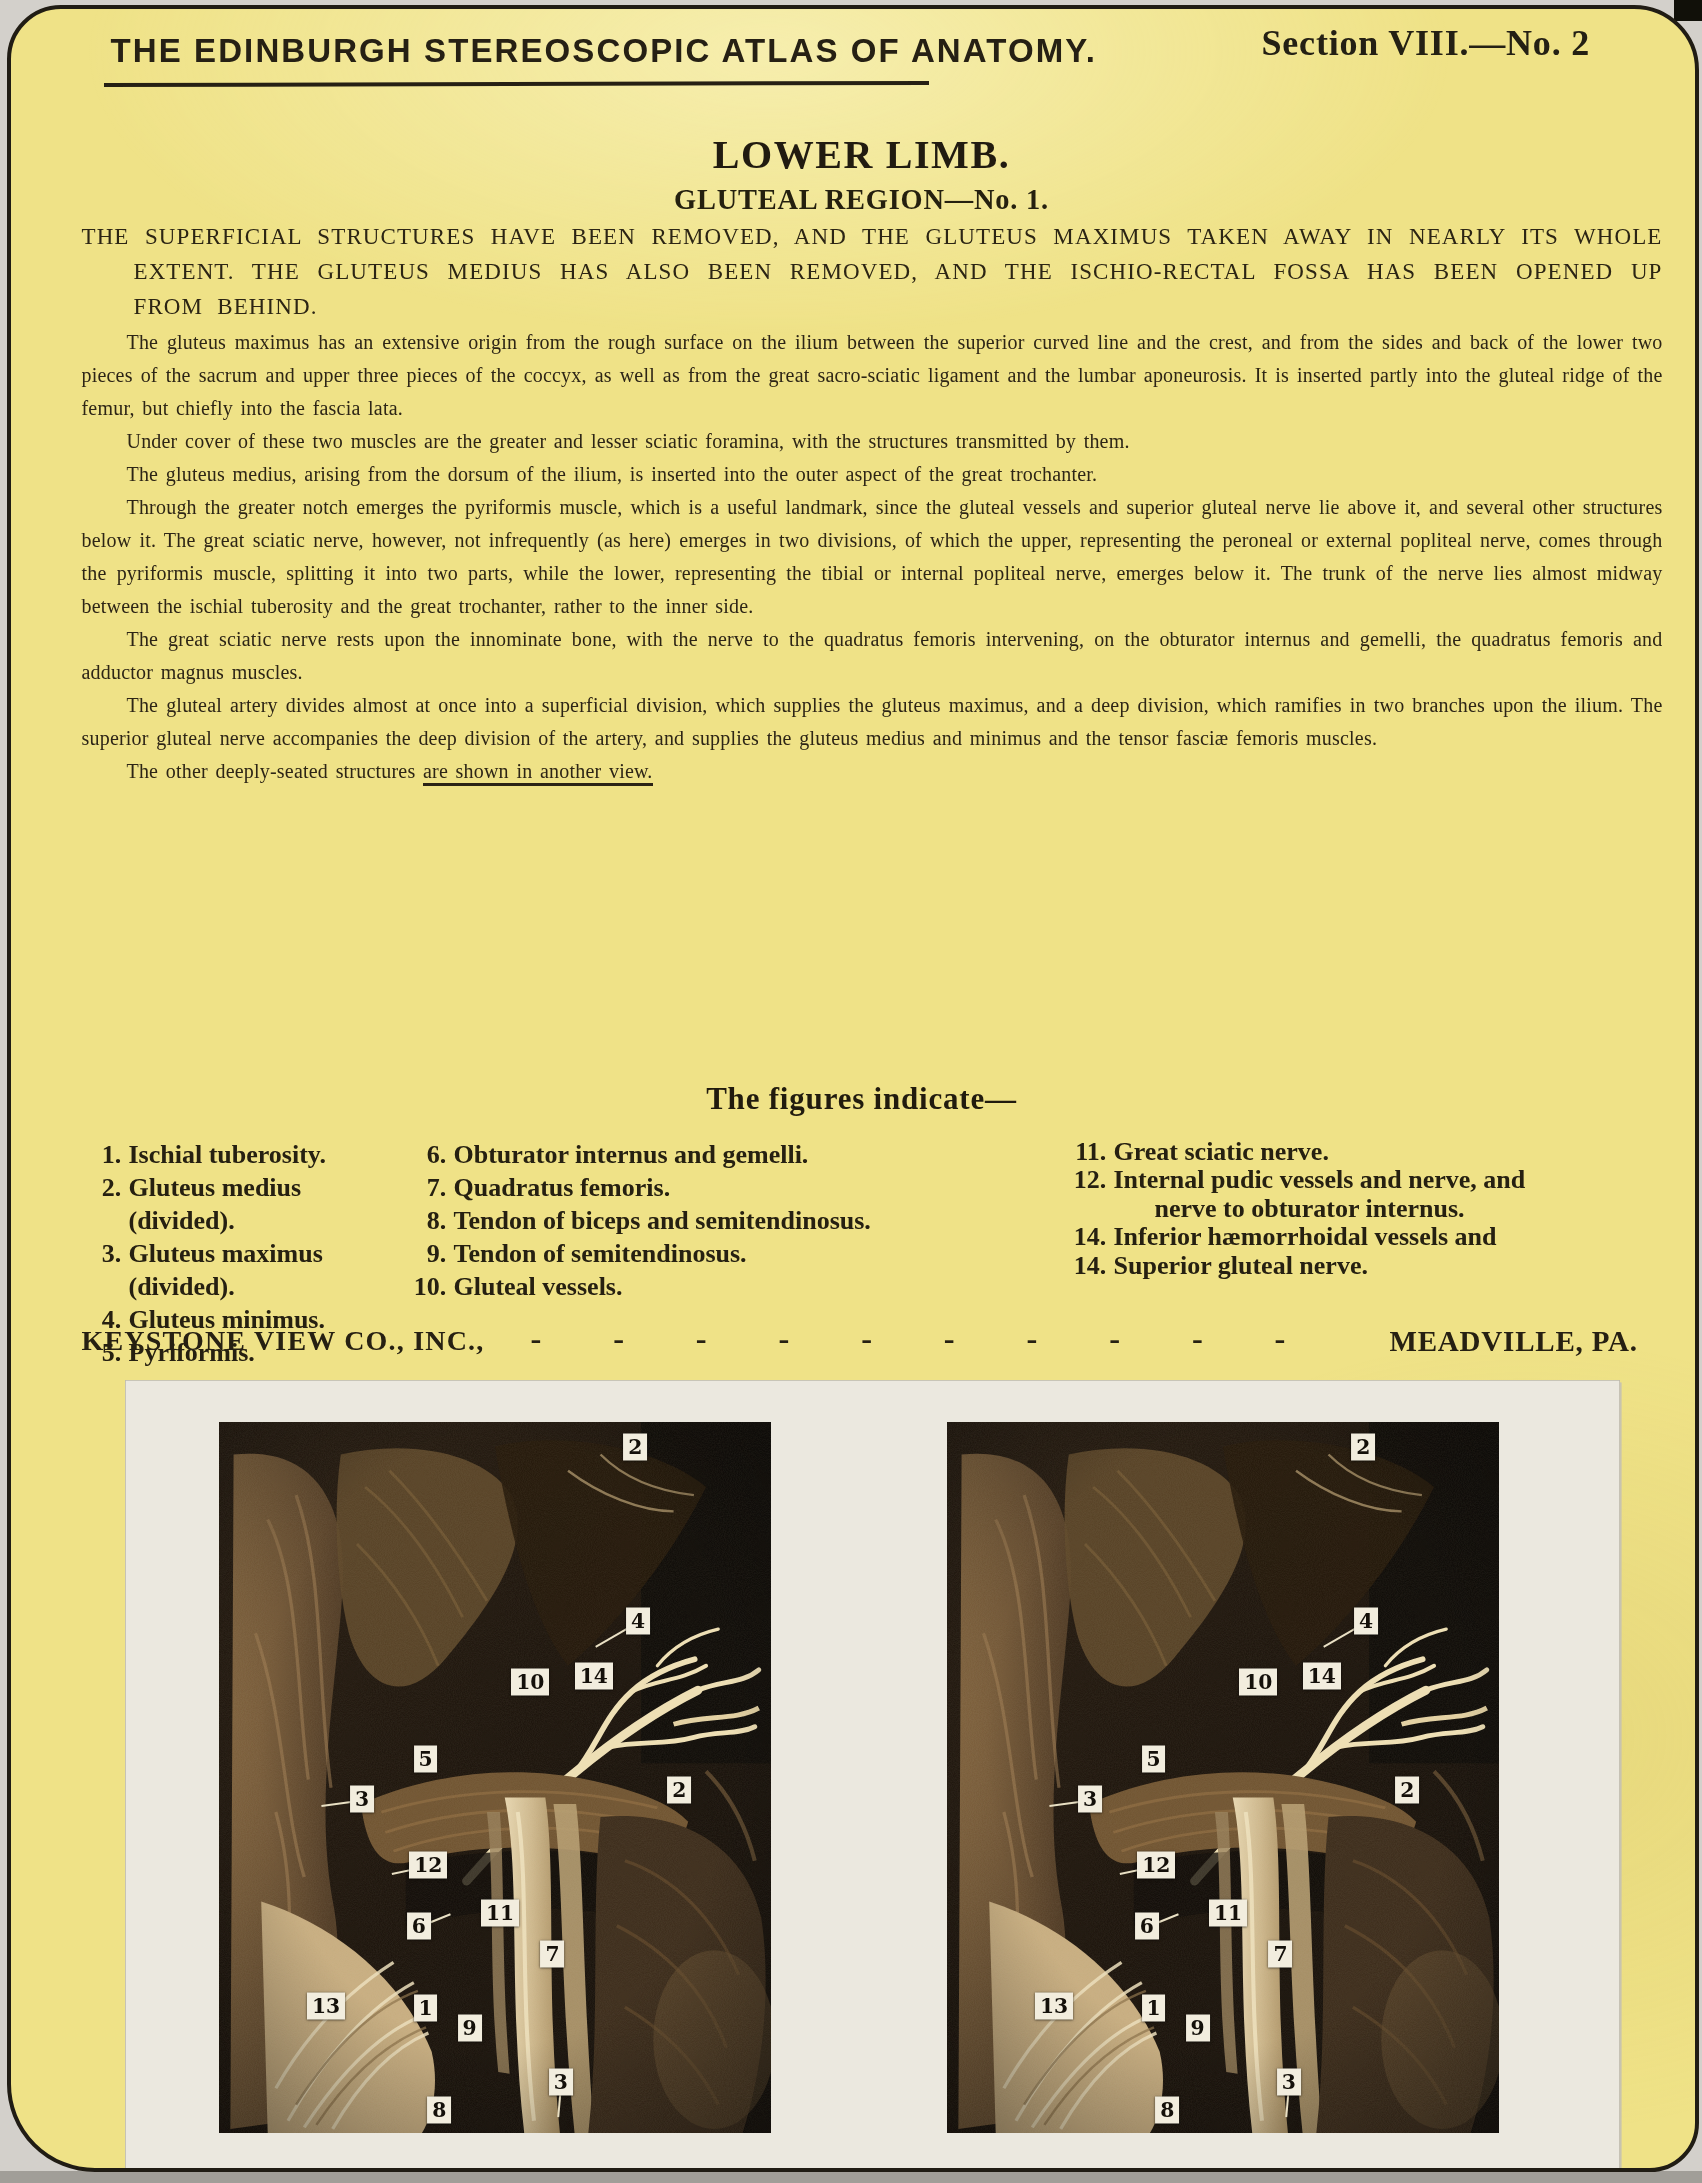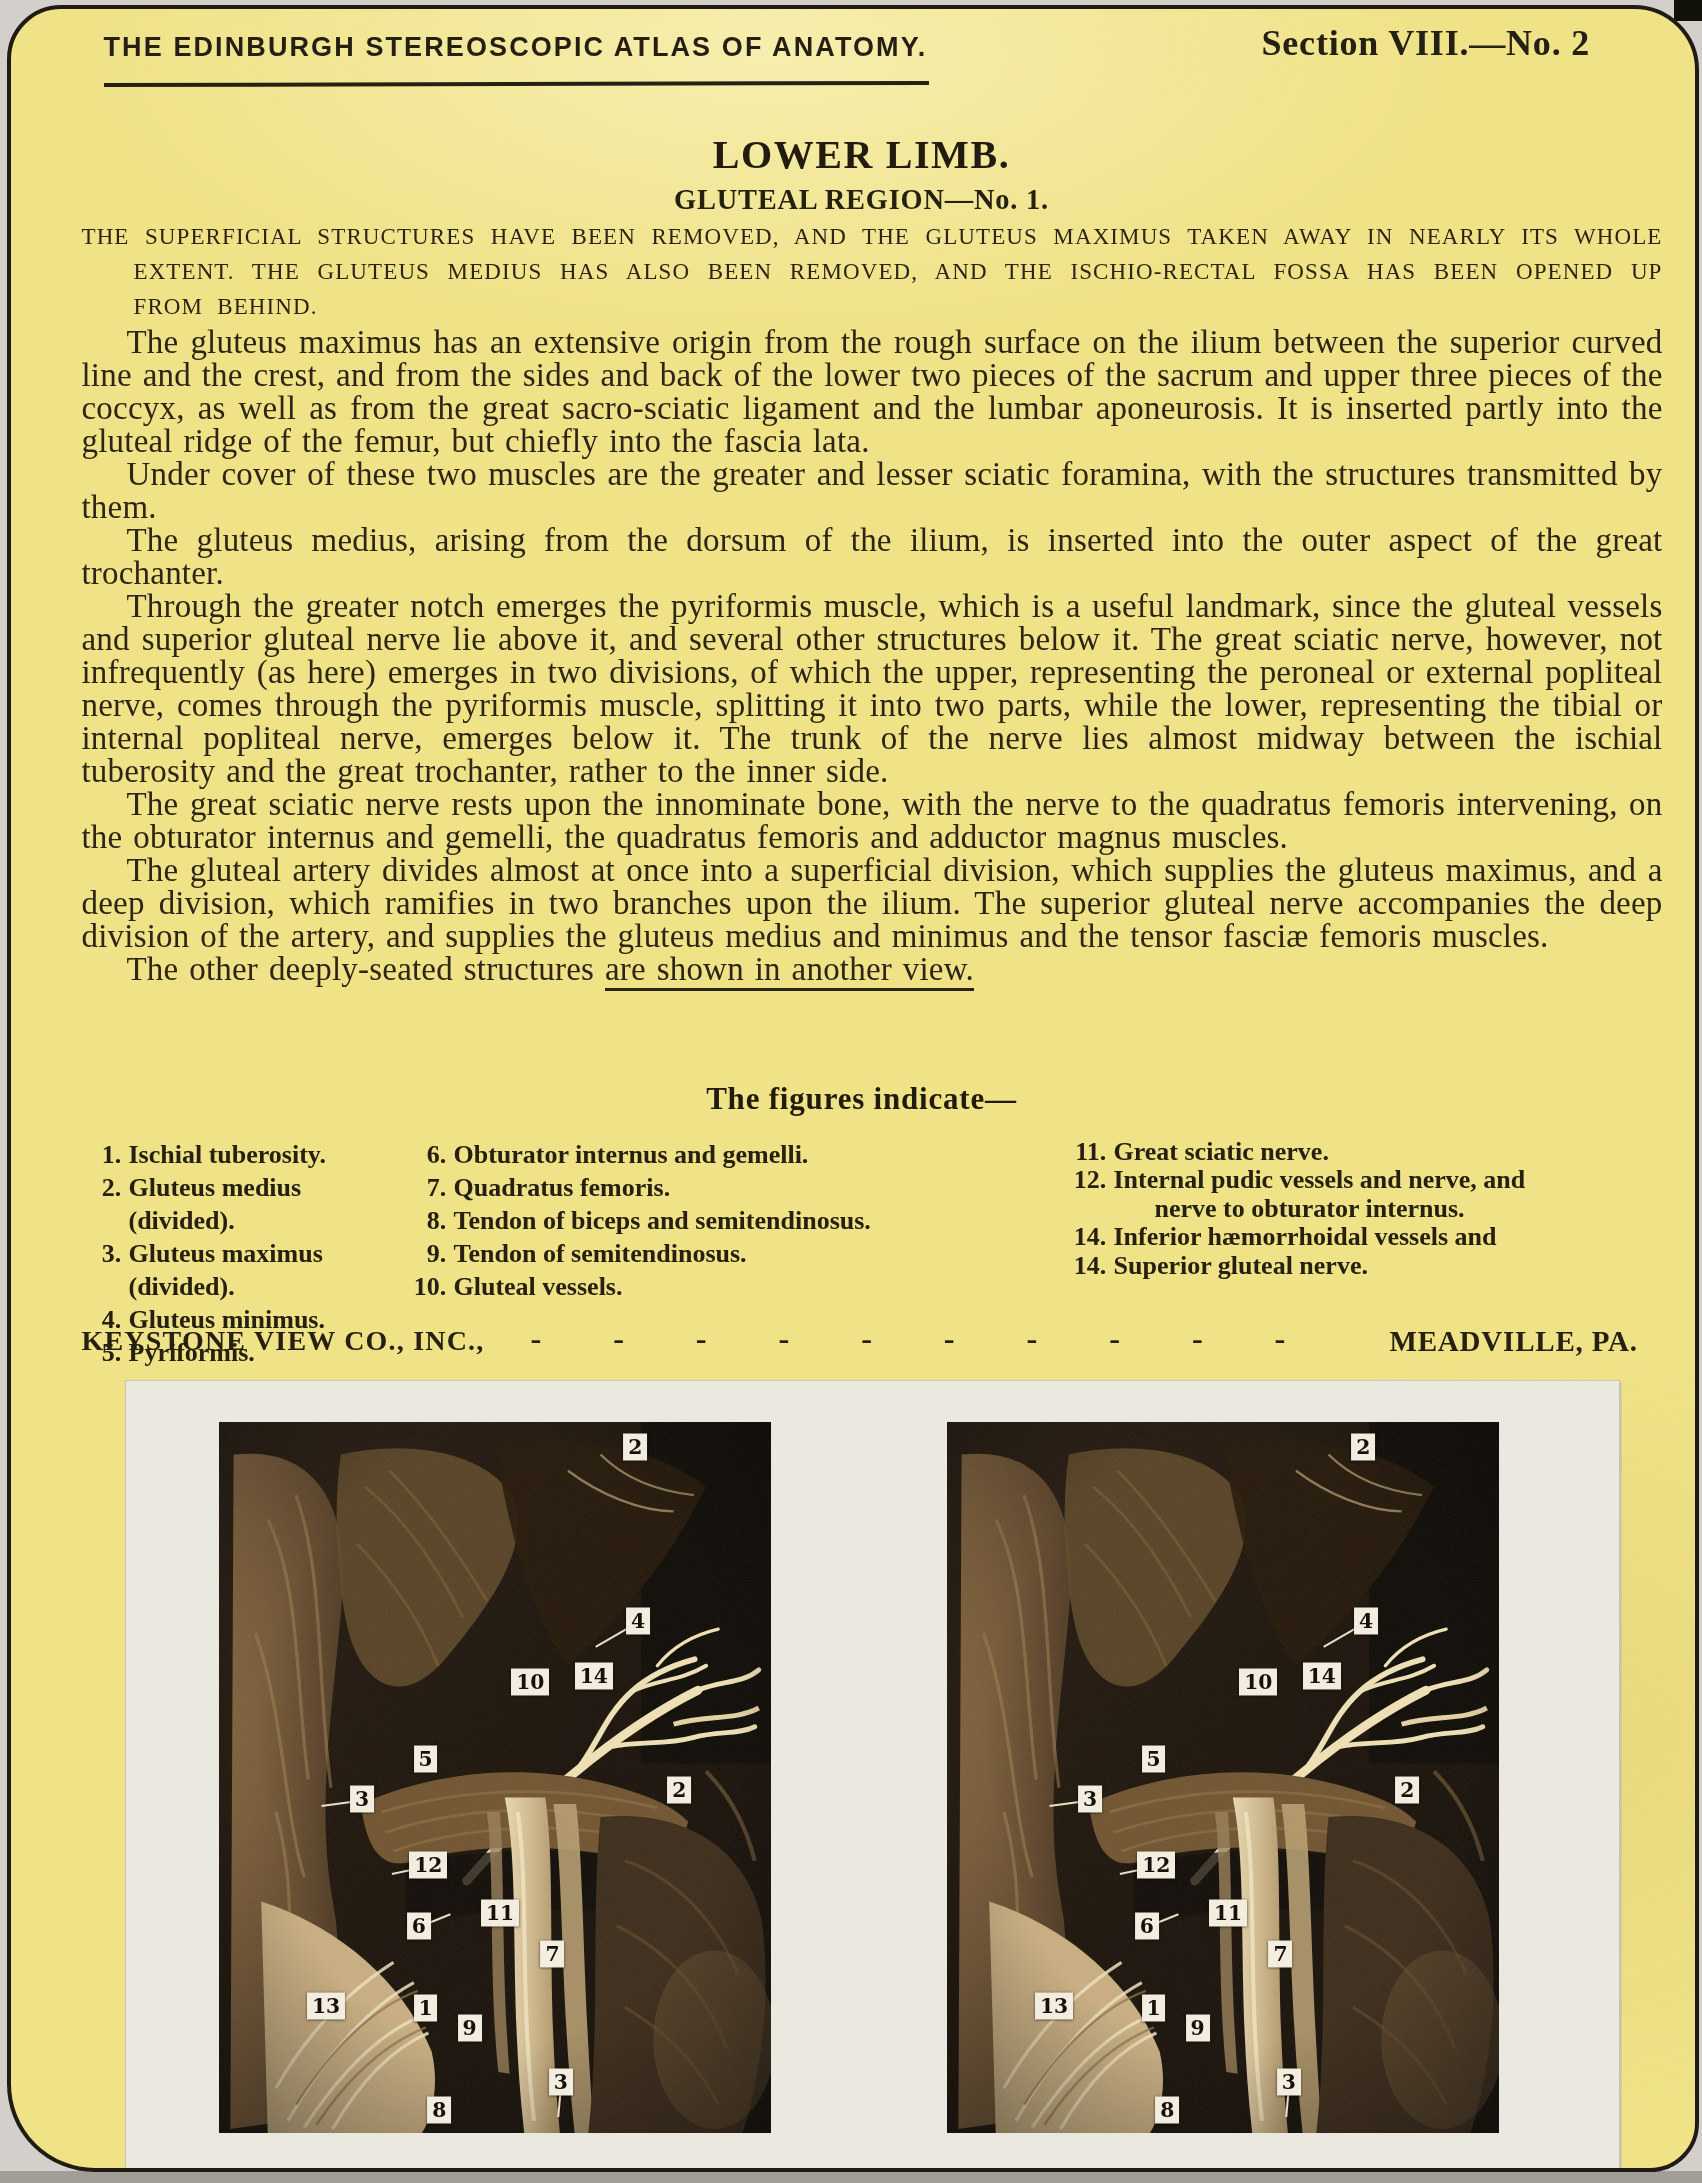--- a/index.html
+++ b/index.html
@@ -17,23 +17,23 @@
       #efe287;
     border:4.1px solid #201c14;
     border-radius:54px 65px 49px 88px;
     overflow:hidden;
     font-family:"Liberation Serif","DejaVu Serif",serif;
     color:#2b2315;
   }
 
   
   .atlas-title{
-    position:absolute;left:93px;top:23px;width:837px;
+    position:absolute;left:100px;top:23px;width:837px;
     font-family:"Liberation Sans","DejaVu Sans",sans-serif;
-    font-weight:bold;font-size:27px;letter-spacing:2.1px;color:#262014;
+    font-weight:bold;font-size:33px;letter-spacing:2.1px;color:#262014;
     white-space:nowrap;
   }
   .header-rule{position:absolute;left:93px;top:73px;width:825px;height:4.1px;background:#262014;transform:rotate(-0.15deg);}
   .section-label{
     position:absolute;left:1251px;top:13px;width:439px;
     font-weight:bold;font-size:36px;letter-spacing:0.8px;color:#242014;white-space:nowrap;
   }
 
   
   .main-title{position:absolute;left:0;top:122px;width:1702px;text-align:center;
@@ -43,21 +43,21 @@
 
   
   .lead{
     position:absolute;left:71px;top:210px;width:1581px;
     font-size:23px;line-height:35px;letter-spacing:1.1px;word-spacing:7.3px;
     text-align:justify;padding-left:52px;text-indent:-52px;color:#2c2514;
   }
 
   
   .paras{position:absolute;left:71px;top:317px;width:1581px;
-    font-size:33px;line-height:33px;word-spacing:2.4px;letter-spacing:0.2px;
+    font-size:20px;line-height:33px;word-spacing:2.4px;letter-spacing:0.2px;
     text-align:justify;color:#2d2516;}
   .paras p{margin:0;text-indent:45px;}
   .closing u,.closing .ul{ text-decoration:none;border-bottom:3.2px solid #2b2315;padding-bottom:1px;}
 
   
   .fig-heading{position:absolute;left:0;top:1072px;width:1702px;text-align:center;
     font-weight:bold;font-size:31px;letter-spacing:0.8px;color:#211b0e;}
   .fig-col{position:absolute;top:1129px;font-weight:bold;font-size:26px;color:#262011;}
   .fig-col-1{left:71px;width:325px;line-height:33px;}
   .fig-col-2{left:396px;width:674px;line-height:33px;}

